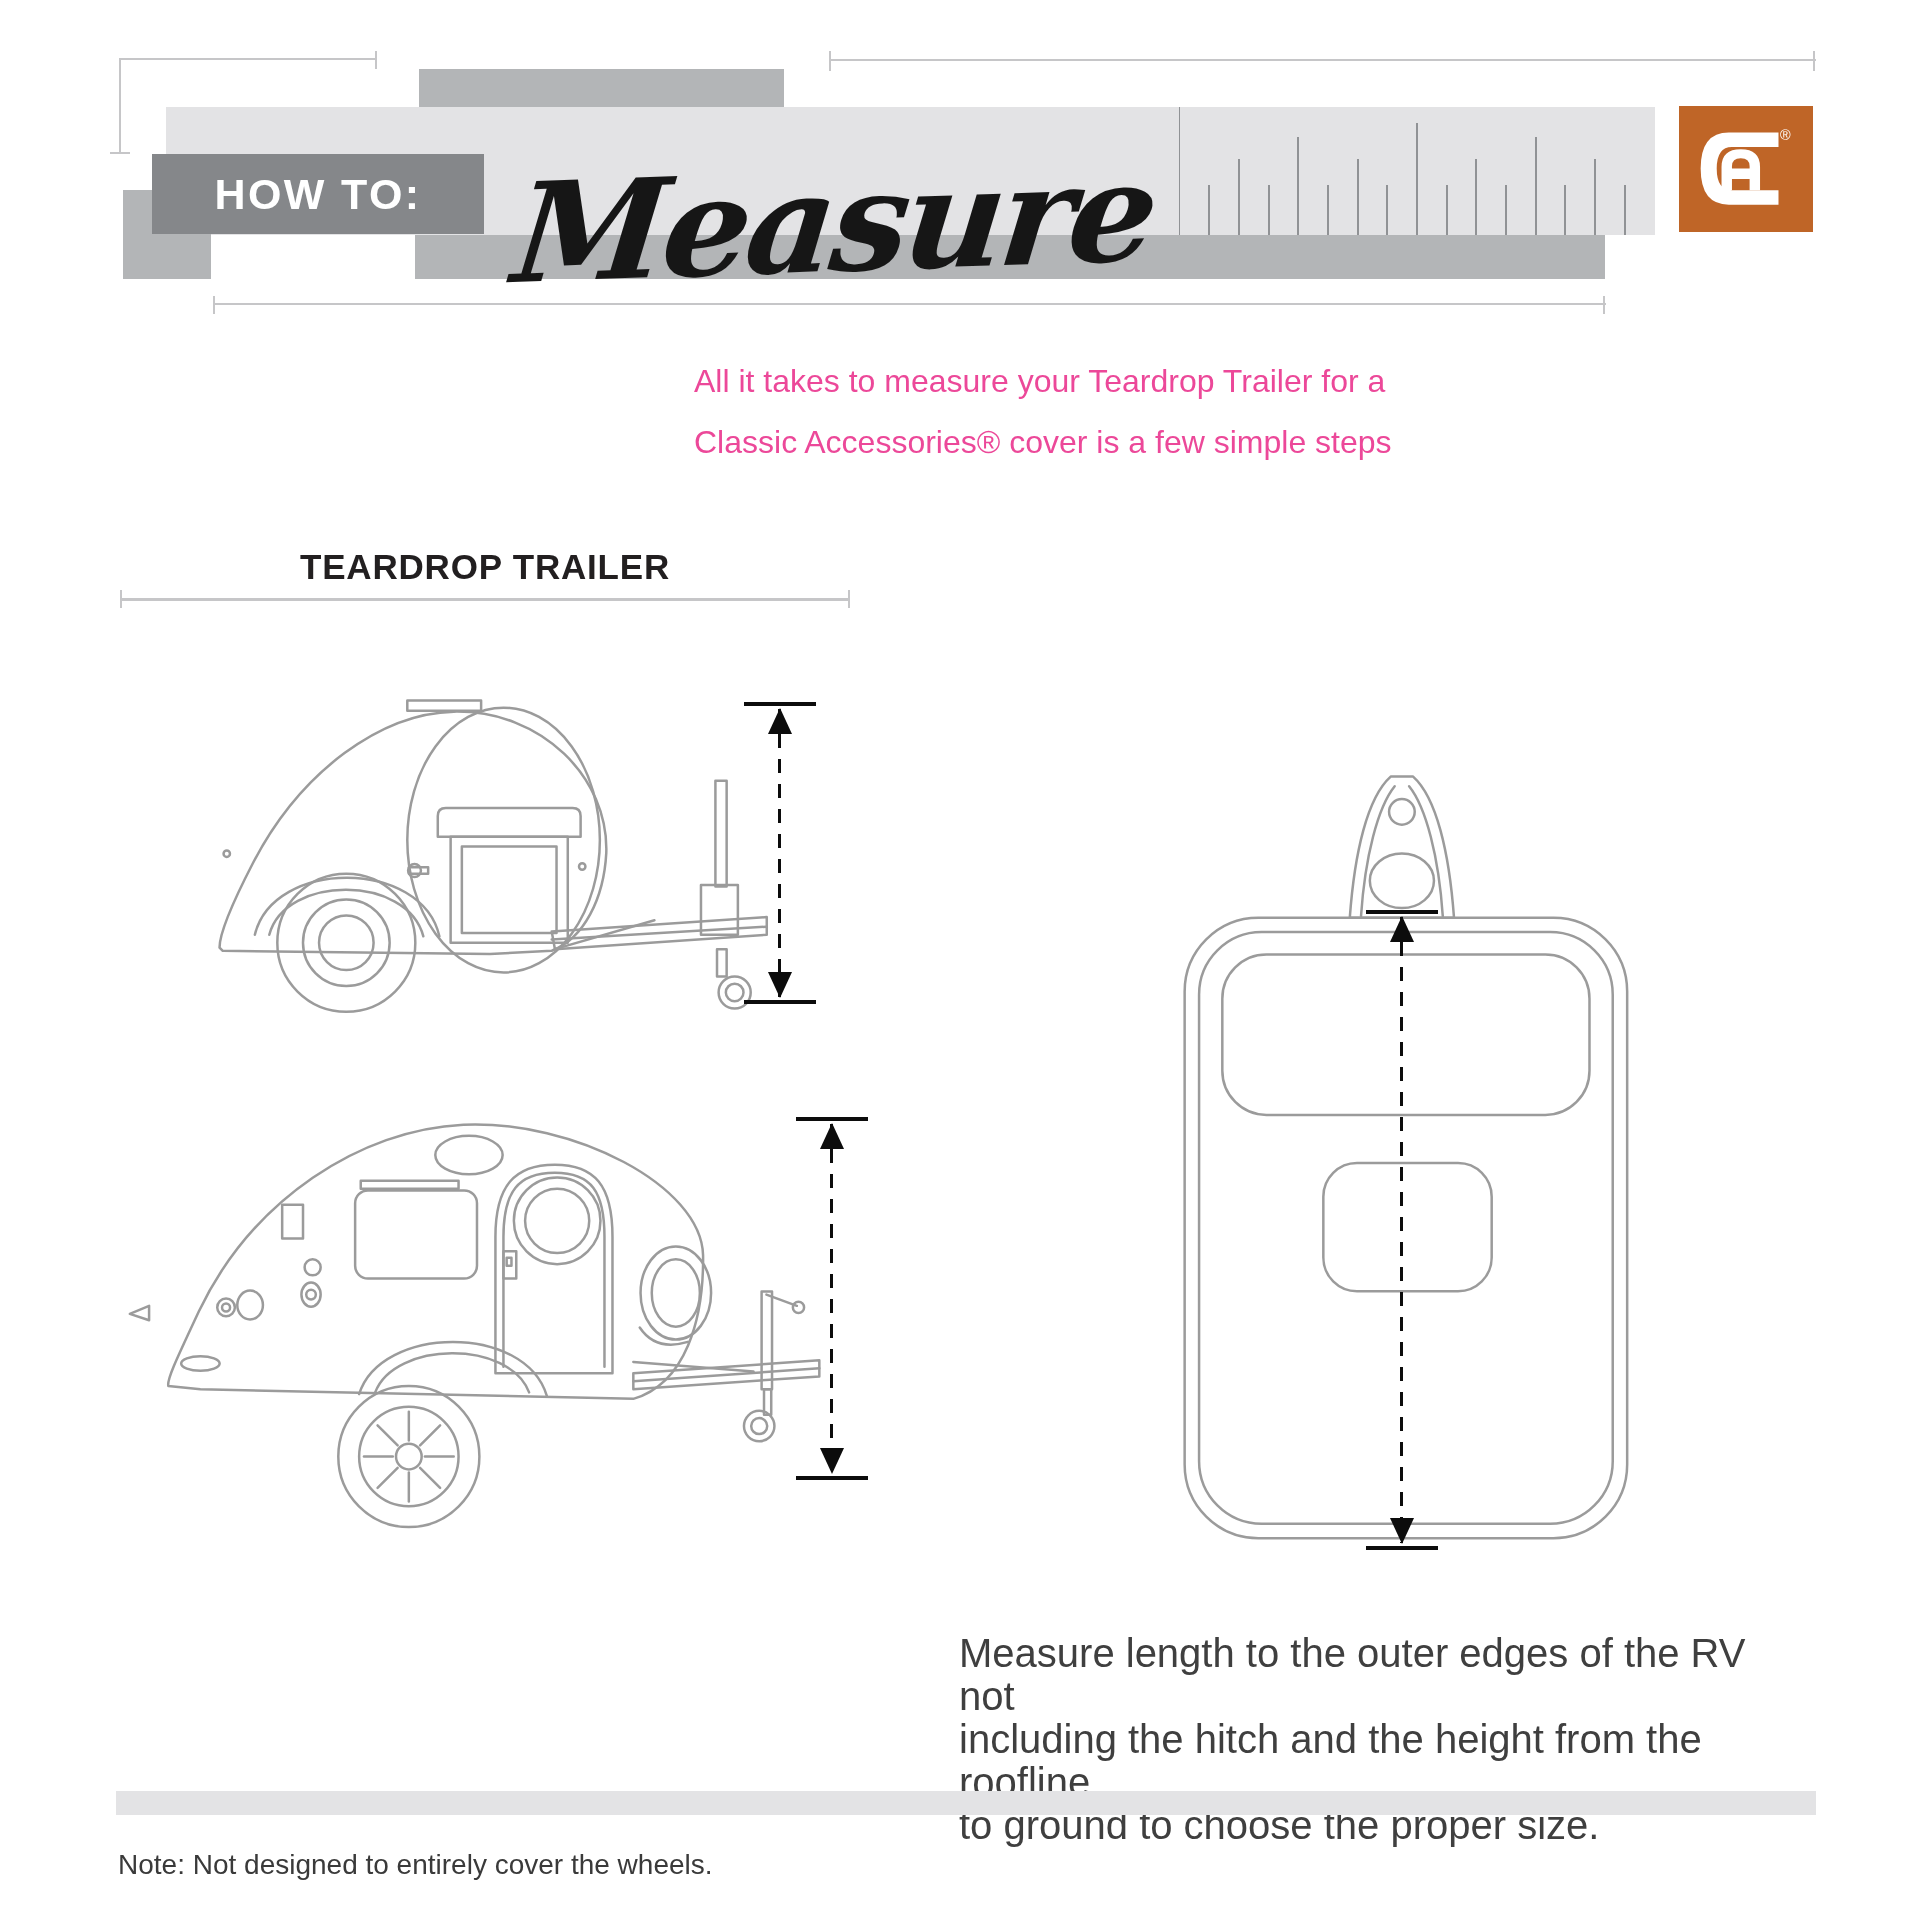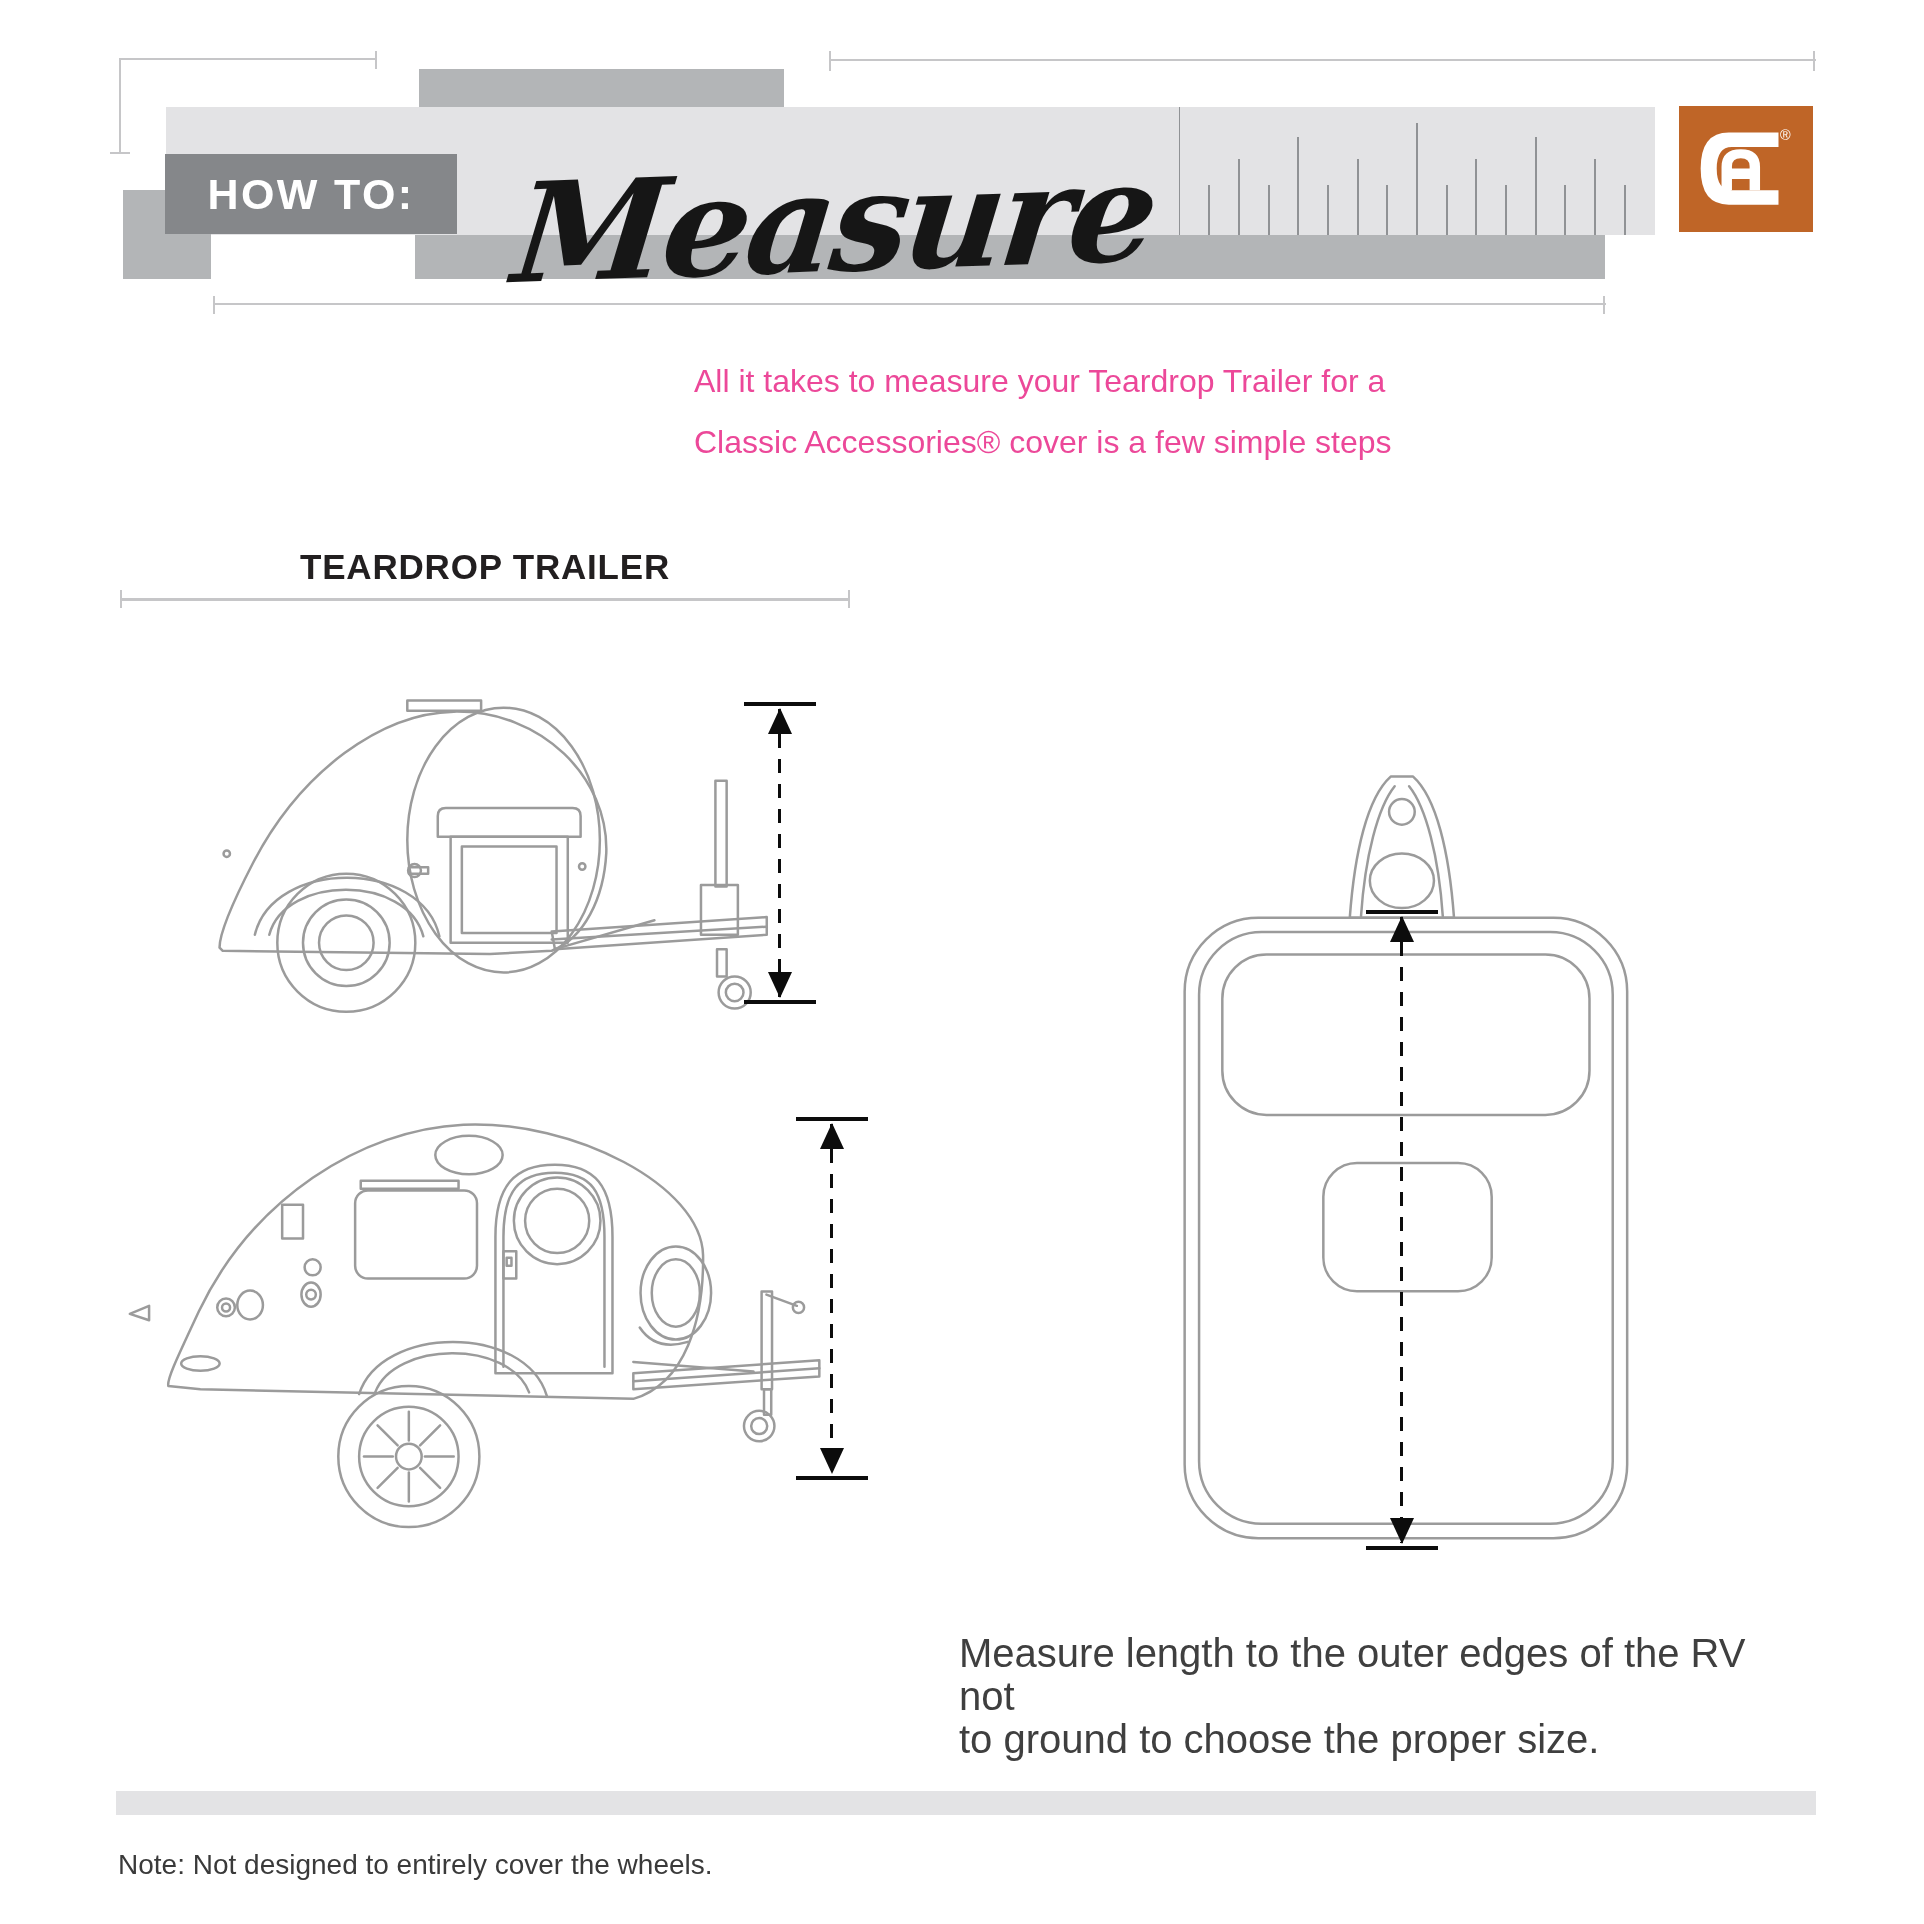--- a/index.html
+++ b/index.html
@@ -88,21 +88,21 @@
       <div class="tick" style="left: 239px; height: 112px;"></div>
       <div class="tick" style="left: 269px; height: 50px;"></div>
       <div class="tick" style="left: 298px; height: 76px;"></div>
       <div class="tick" style="left: 328px; height: 50px;"></div>
       <div class="tick" style="left: 358px; height: 98px;"></div>
       <div class="tick" style="left: 387px; height: 50px;"></div>
       <div class="tick" style="left: 417px; height: 76px;"></div>
       <div class="tick" style="left: 447px; height: 50px;"></div>
     </div>
 
-  <div class="abs howto-box" style="left:165px;top:154px;width:292px;height:80px;">
+  <div class="abs howto-box" style="left:152px;top:154px;width:332px;height:80px;">
     <span class="howto-text">HOW TO:</span>
   </div>
 
   <div class="abs script-title" style="left:513px;top:154px;width:642px;z-index:5;">Measure</div>
 
   <div class="abs logo-block" style="left:1679px;top:106px;width:134px;height:126px;">
     <svg width="134" height="126" viewBox="0 0 167 157">
       <path fill="#ffffff" d="M62,33 H124 V51 H66 Q47,51 47,78 Q47,105 66,105 H124 V123 H62 Q27,123 27,78 Q27,33 62,33 Z"></path>
       <path fill="#ffffff" fill-rule="evenodd" d="M53,105 V76 Q53,54 77,54 Q101,54 101,76 V105 Z
            M66,78 V75 Q66,65 77,65 Q88,65 88,75 V78 Z
@@ -233,20 +233,21 @@
   <div class="measure" style="left:1366px;top:910px;height:640px;">
     <div class="cap top"></div>
     <div class="arrow up"></div>
     <div class="dash"></div>
     <div class="arrow down"></div>
     <div class="cap bottom"></div>
   </div>
 
   <div class="abs para" style="left:959px;top:1632px;width:850px;">
     <div>Measure length to the outer edges of the RV not</div>
+    <div>including the hitch and the height from the roofline</div>
     <div>to ground to choose the proper size.</div>
   </div>
 
   <div class="abs bottom-bar" style="left:116px;top:1791px;width:1700px;height:24px;"></div>
   <div class="abs note" style="left:118px;top:1849px;width:962px;">Note: Not designed to entirely cover the wheels.</div>
 
 </div>
 
 
 </body></html>

